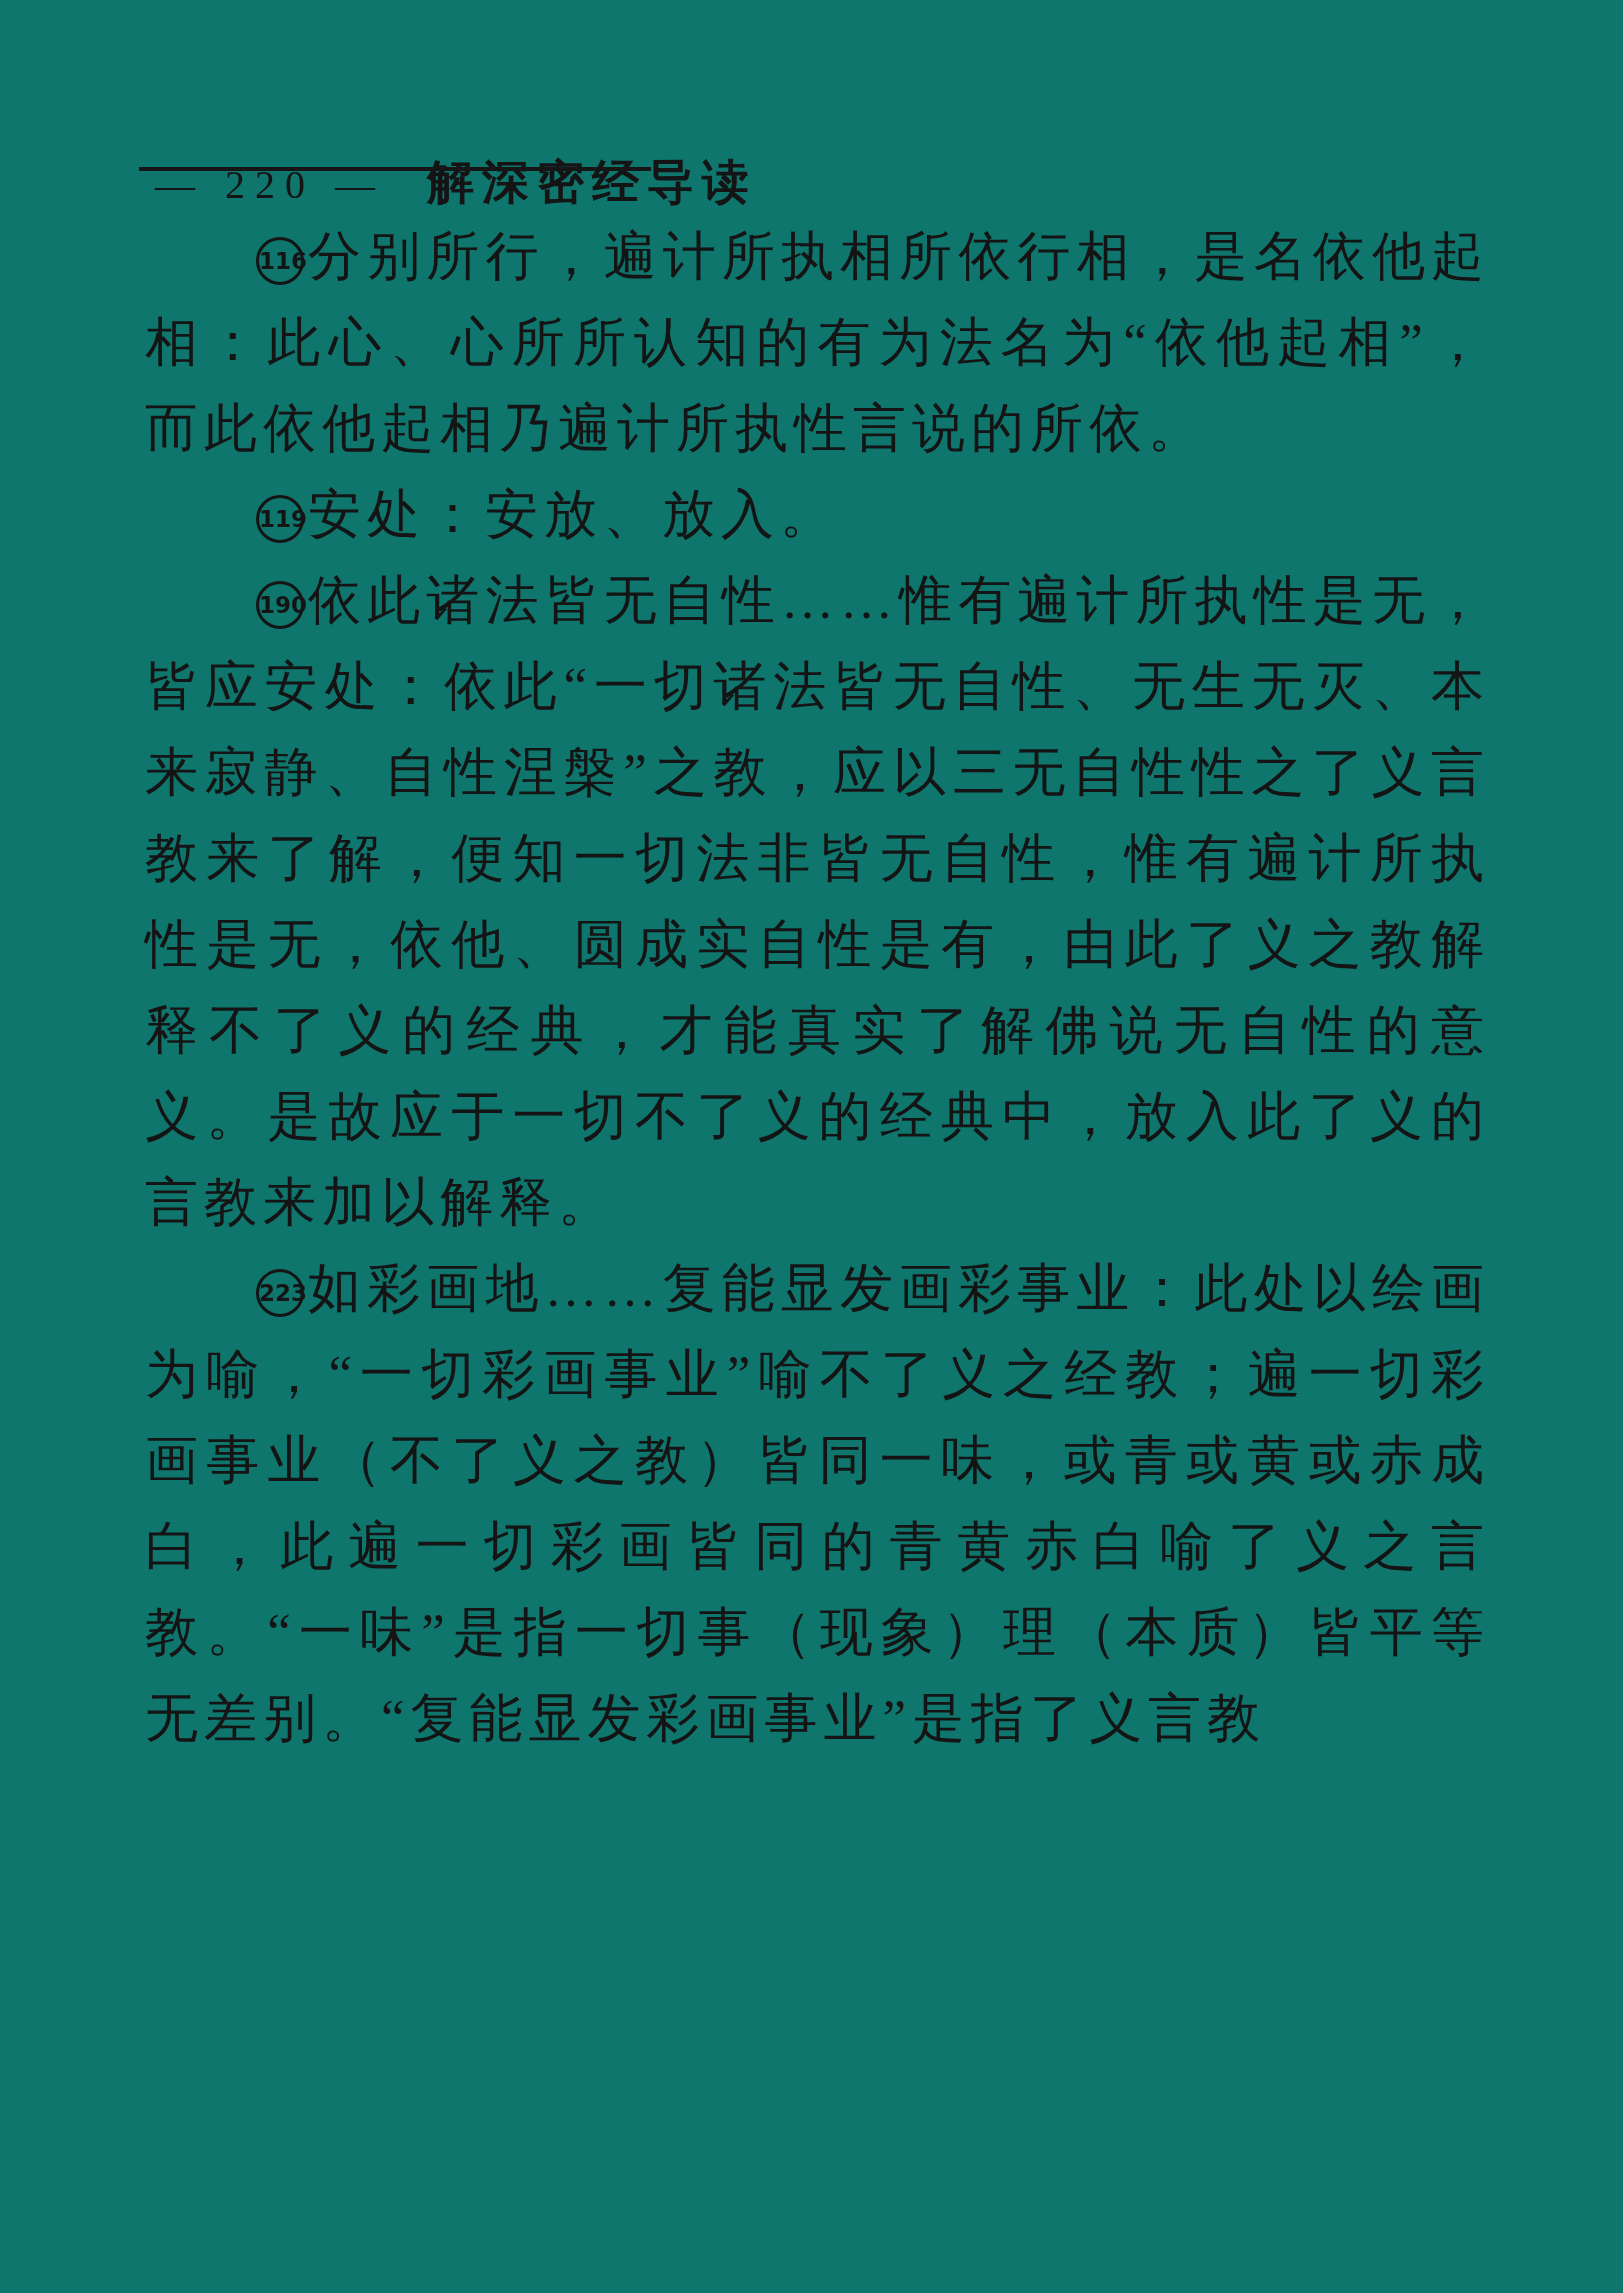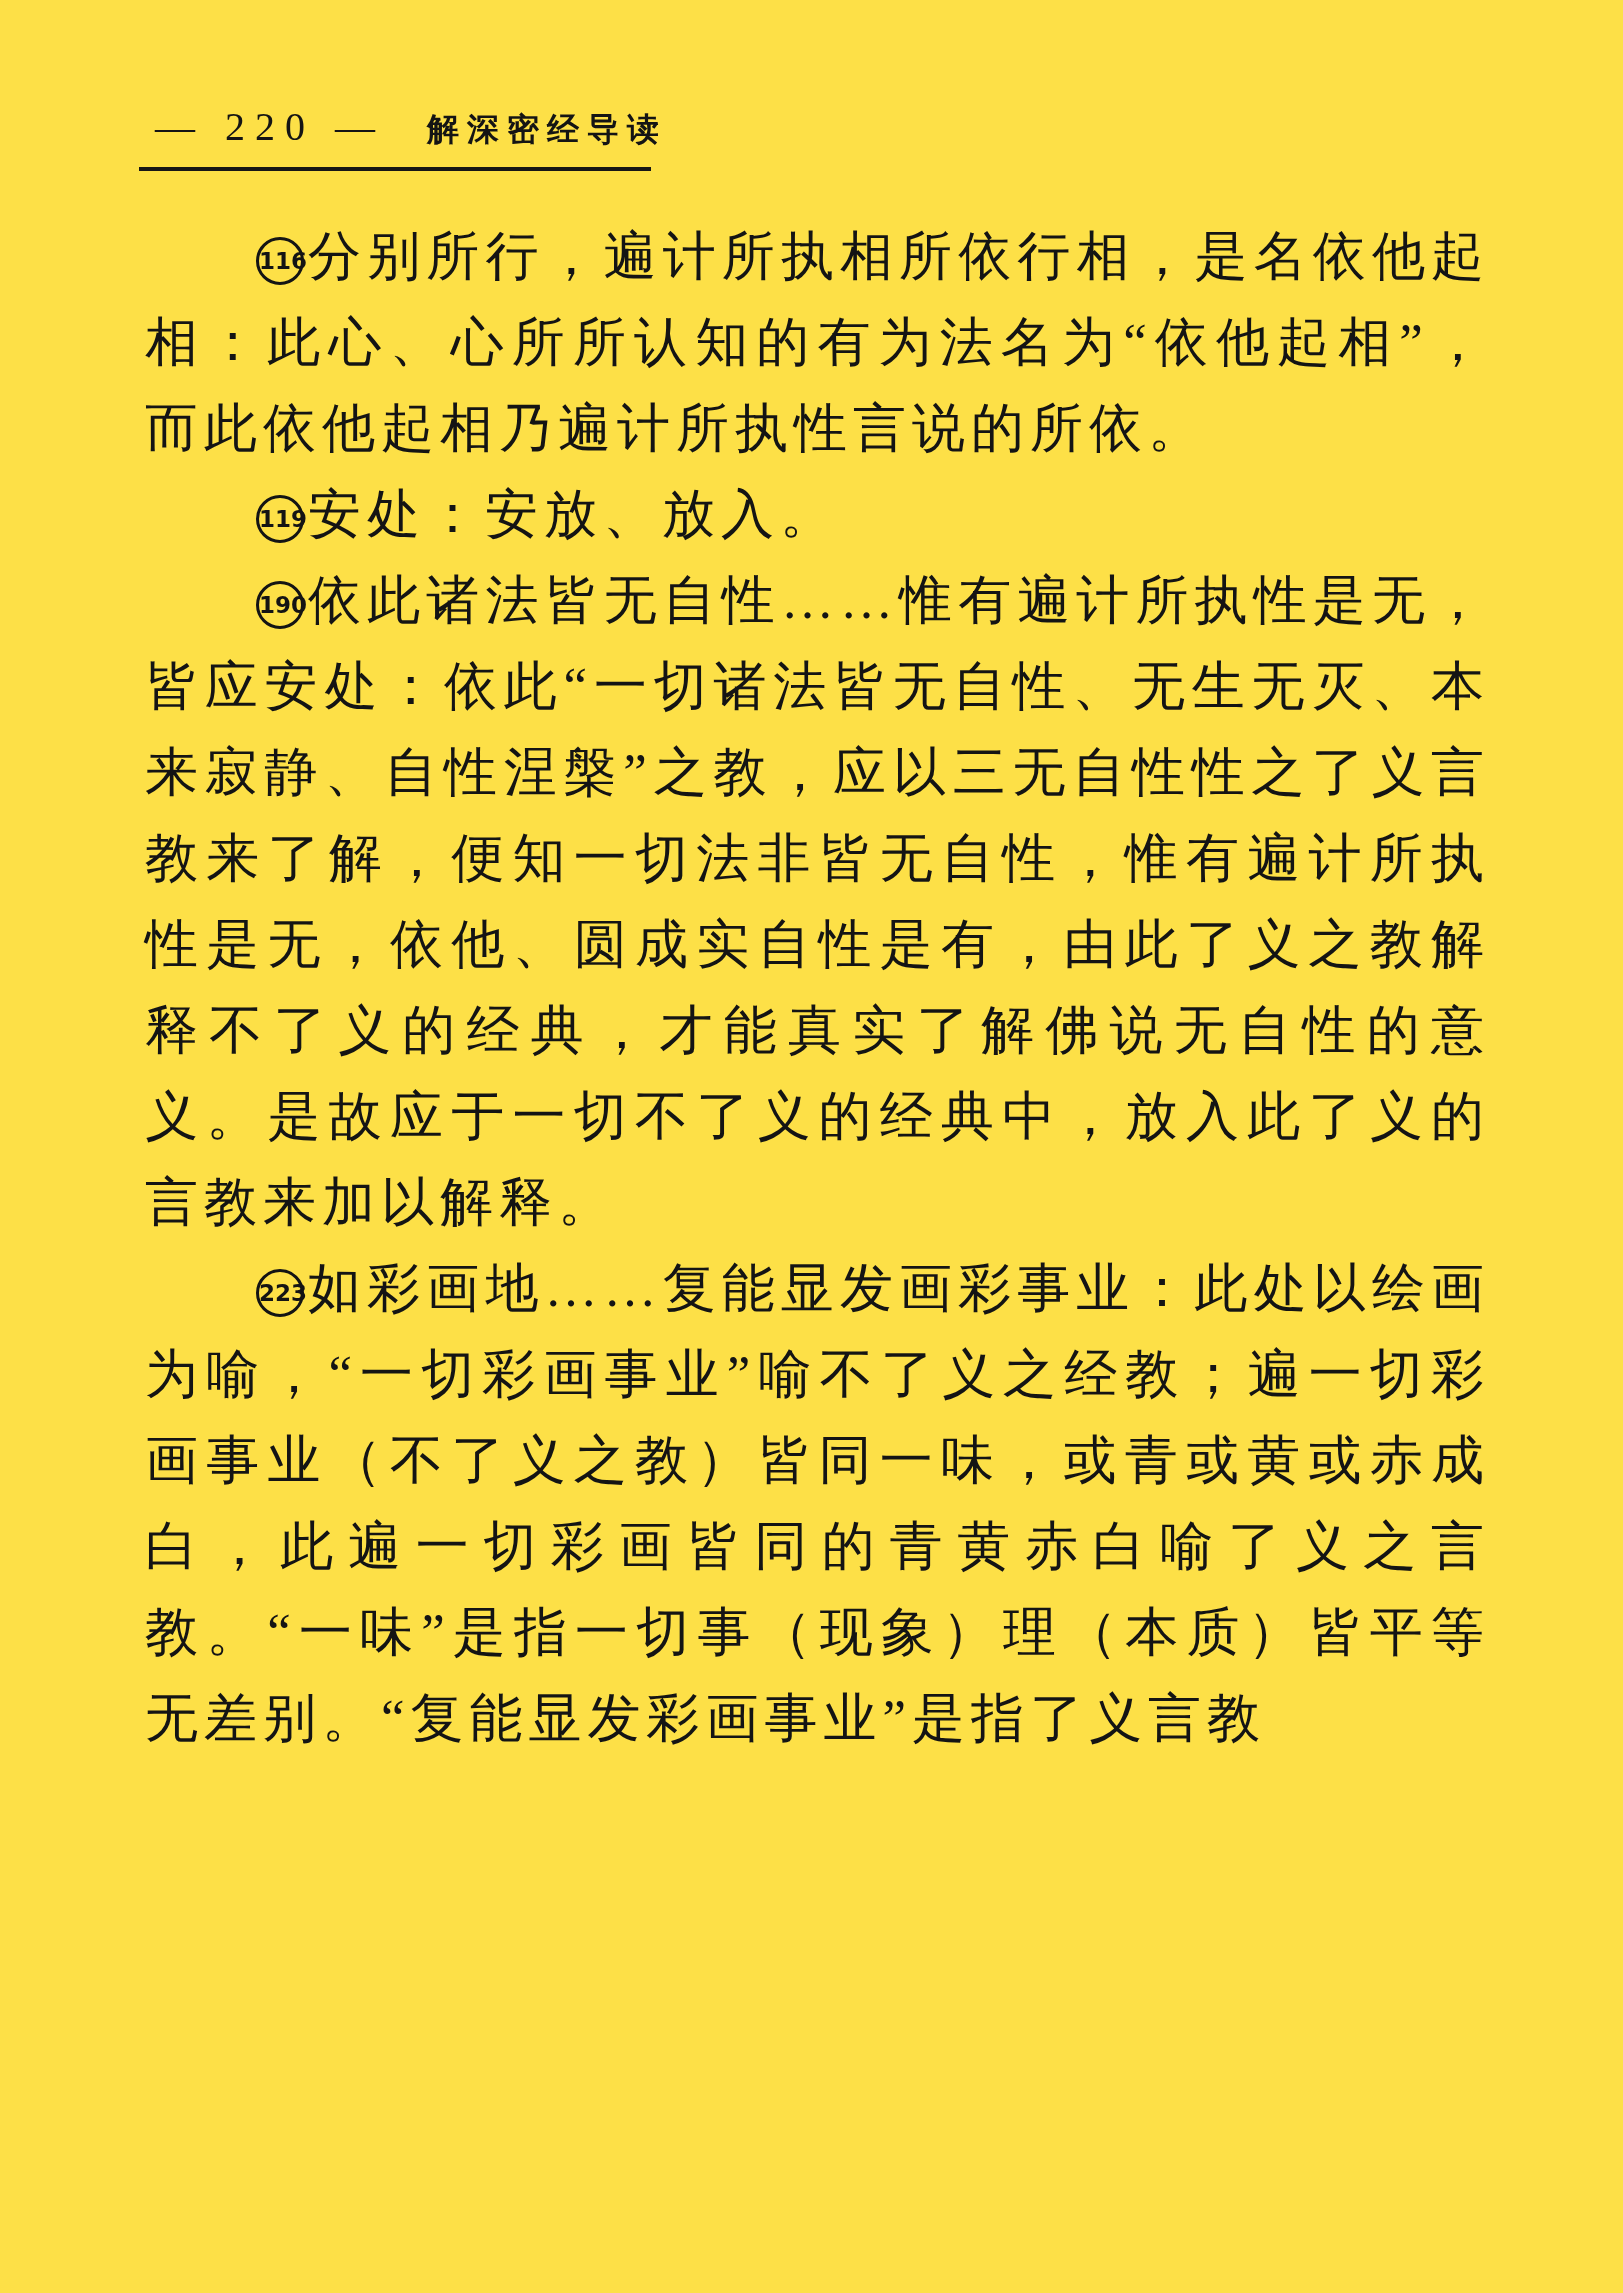--- a/index.html
+++ b/index.html
@@ -5,21 +5,21 @@
   html, body {
     margin: 0;
     padding: 0;
     background: #e8e8e8;
   }
   .page {
     position: relative;
     width: 1624px;
     height: 2293px;
     margin: 0 auto;
-    background: #fde047;
+    background: #0f766e;
     color: #141414;
     font-family: "Liberation Serif", "DejaVu Serif", serif;
     overflow: hidden;
     box-sizing: border-box;
   }
   
   .running-head {
     position: absolute;
     top: 103px;
     left: 155px;
@@ -27,24 +27,25 @@
     align-items: baseline;
     gap: 42px;
     white-space: nowrap;
   }
   .head-page {
     font-size: 40px;
     letter-spacing: 10px;
     font-family: "Liberation Serif", "DejaVu Serif", serif;
   }
   .head-title {
-    font-size: 32px;
+    font-size: 47px;
     font-weight: 700;
     letter-spacing: 8px;
     font-family: "Liberation Sans", "DejaVu Sans", sans-serif;
+    margin-top: 48px;
   }
   .head-rule {
     position: absolute;
     top: 167px;
     left: 139px;
     width: 512px;
     height: 4px;
     background: #161616;
   }
   

